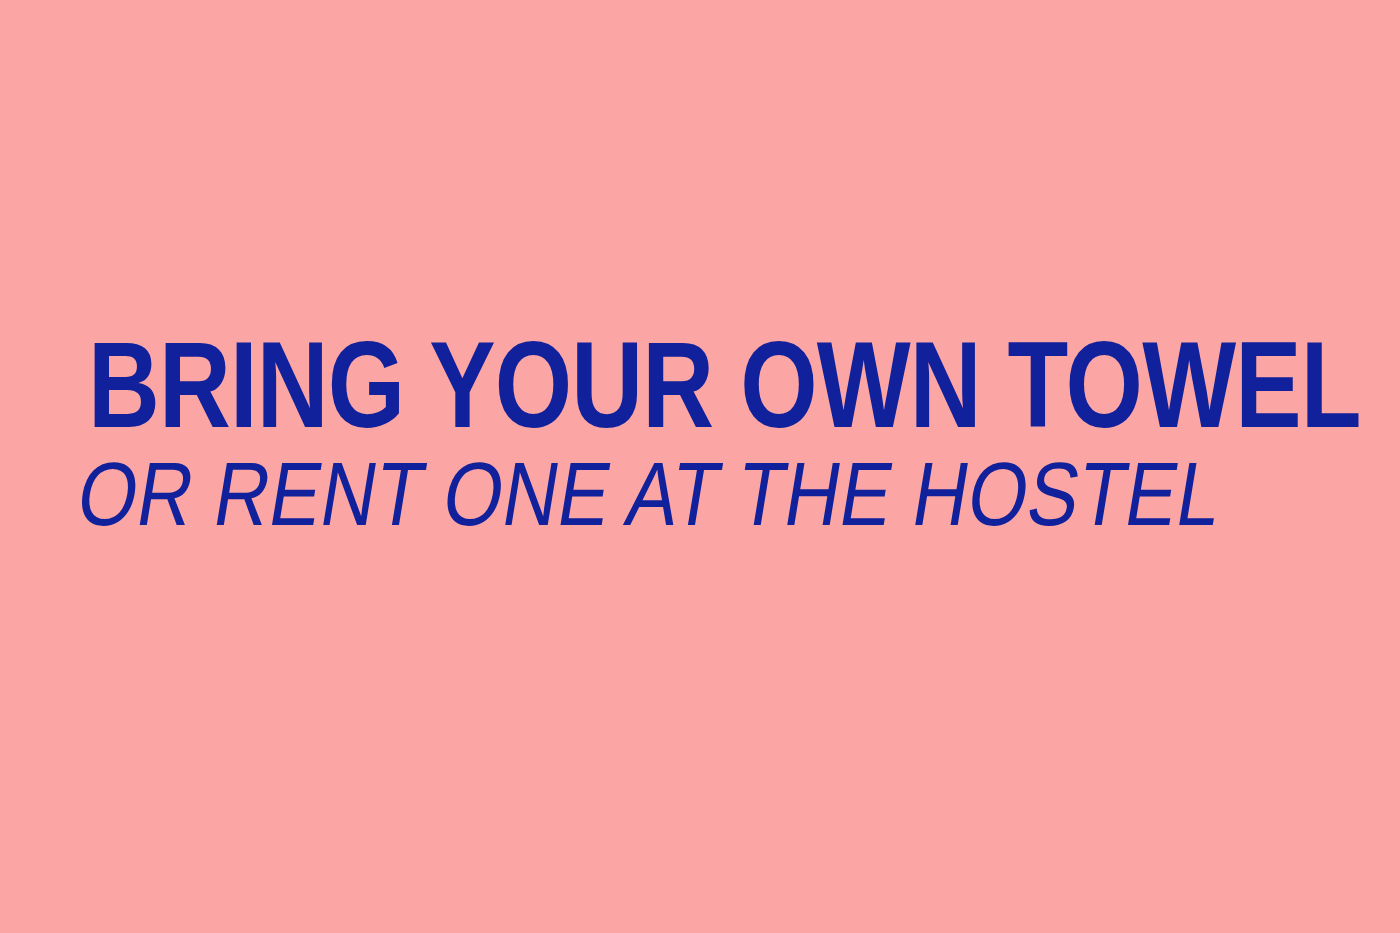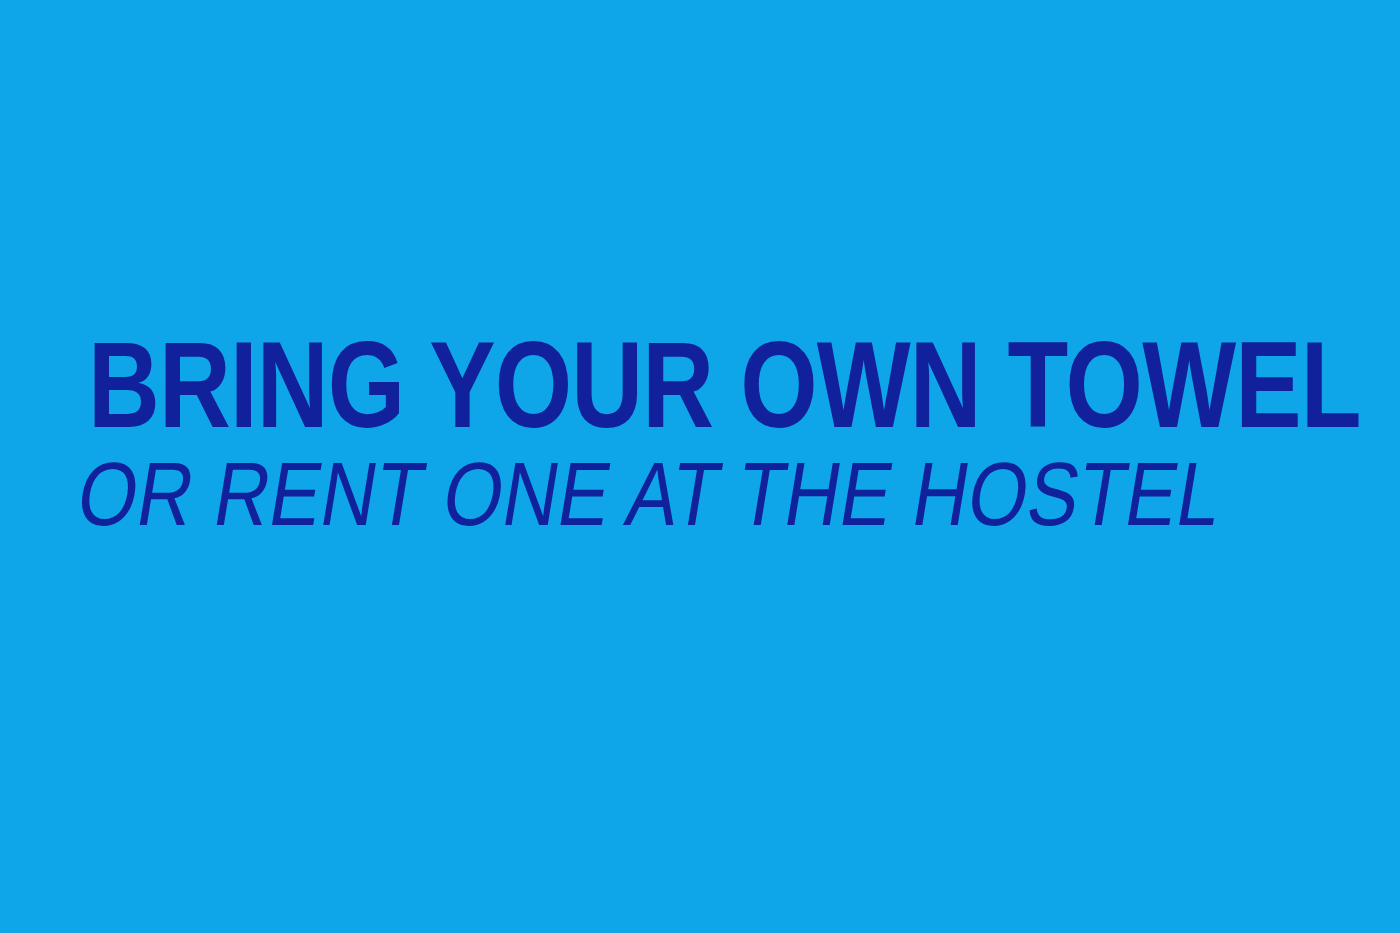--- a/index.html
+++ b/index.html
@@ -60,18 +60,18 @@
     letter-spacing: 0.5px;
     white-space: nowrap;
     transform: scaleX(0.845) skewX(-11deg);
     transform-origin: left top;
     -webkit-font-smoothing: antialiased;
   }
 </style>
 </head>
 <body>
 
-<div class="slide" style="background: #0ea5e9;">
+<div class="slide" style="background: #fca5a5;">
   <div class="text-block">
     <h1 class="headline" style="color: rgb(17, 32, 155);">BRING YOUR OWN TOWEL</h1>
     <h2 class="subtitle" style="color: rgb(17, 32, 155);">OR RENT ONE AT THE HOSTEL</h2>
   </div>
 </div>
 
 </body></html>

